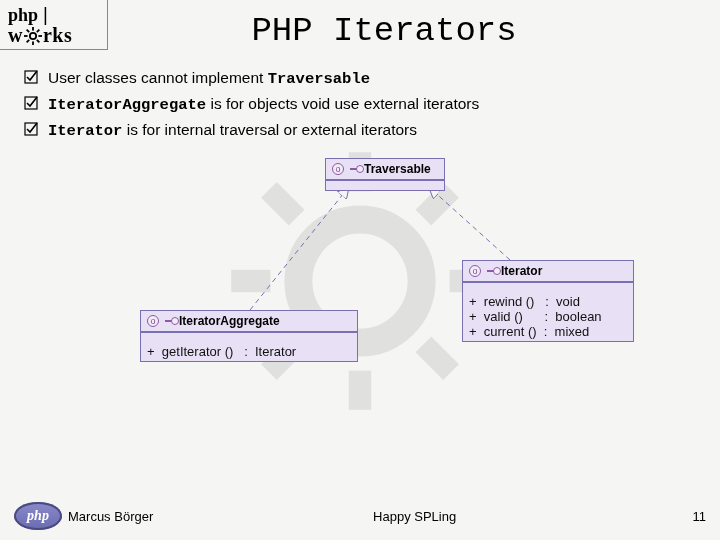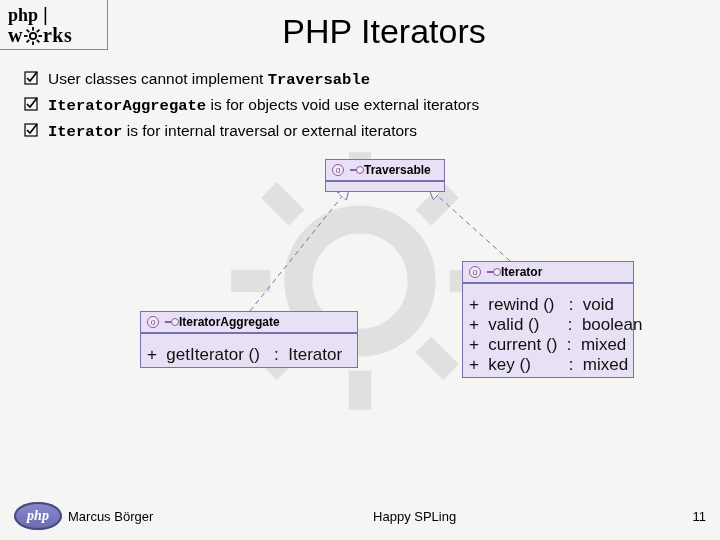--- a/index.html
+++ b/index.html
@@ -40,21 +40,21 @@
   .logo-gear {
     display: inline-block;
     width: 18px; height: 18px;
     margin: 0 1px;
     position: relative;
     top: 1px;
   }
   .title {
     flex: 1;
     text-align: center;
-    font-family: Liberation Sans, sans-serif;
+    font-family: Liberation Mono, monospace;
     font-size: 34px;
     color: #000;
     padding-top: 12px;
     padding-right: 60px;
   }
   .bullets {
     margin: 18px 16px 0 24px;
   }
   .bullet {
     display: flex;
@@ -113,21 +113,21 @@
   .uml-title .lollipop::after {
     content: "";
     position: absolute;
     right: -6px; top: -3px;
     width: 6px; height: 6px;
     border: 1px solid #8e5aa8;
     border-radius: 50%;
     background: #f3ecf7;
   }
   .uml-title b { font-weight: bold; color: #000; }
-  .uml-body { padding: 2px 6px; font-size: 17px; color: #111; }
+  .uml-body { padding: 2px 6px; font-size: 13px; color: #111; }
   .uml-op { white-space: pre; }
   .uml-sep {
     border-top: 1px solid #7a6fb0;
     height: 10px;
   }
 
   .traversable { left: 245px; top: 0; width: 120px; }
   .iteragg { left: 60px; top: 152px; width: 218px; }
   .iterator { left: 382px; top: 102px; width: 172px; }
 
@@ -280,21 +280,20 @@
       <div class="uml-title">
         <span class="stereo">o</span>
           <span class="lollipop"></span>
         <b>Iterator</b>
       </div>
       <div class="uml-sep"></div>
       <div class="uml-body">
         <div class="uml-op">+  rewind ()   :  void</div>
         <div class="uml-op">+  valid ()      :  boolean</div>
         <div class="uml-op">+  current ()  :  mixed</div>
-        <div class="uml-op">+  key ()        :  mixed</div>
       </div>
     </div>
   </div>
 </div>
 
 <div class="footer">
   <div class="footer-left">
     <div class="footer-logo">php</div>
     <span>Marcus Börger</span>
   </div>

